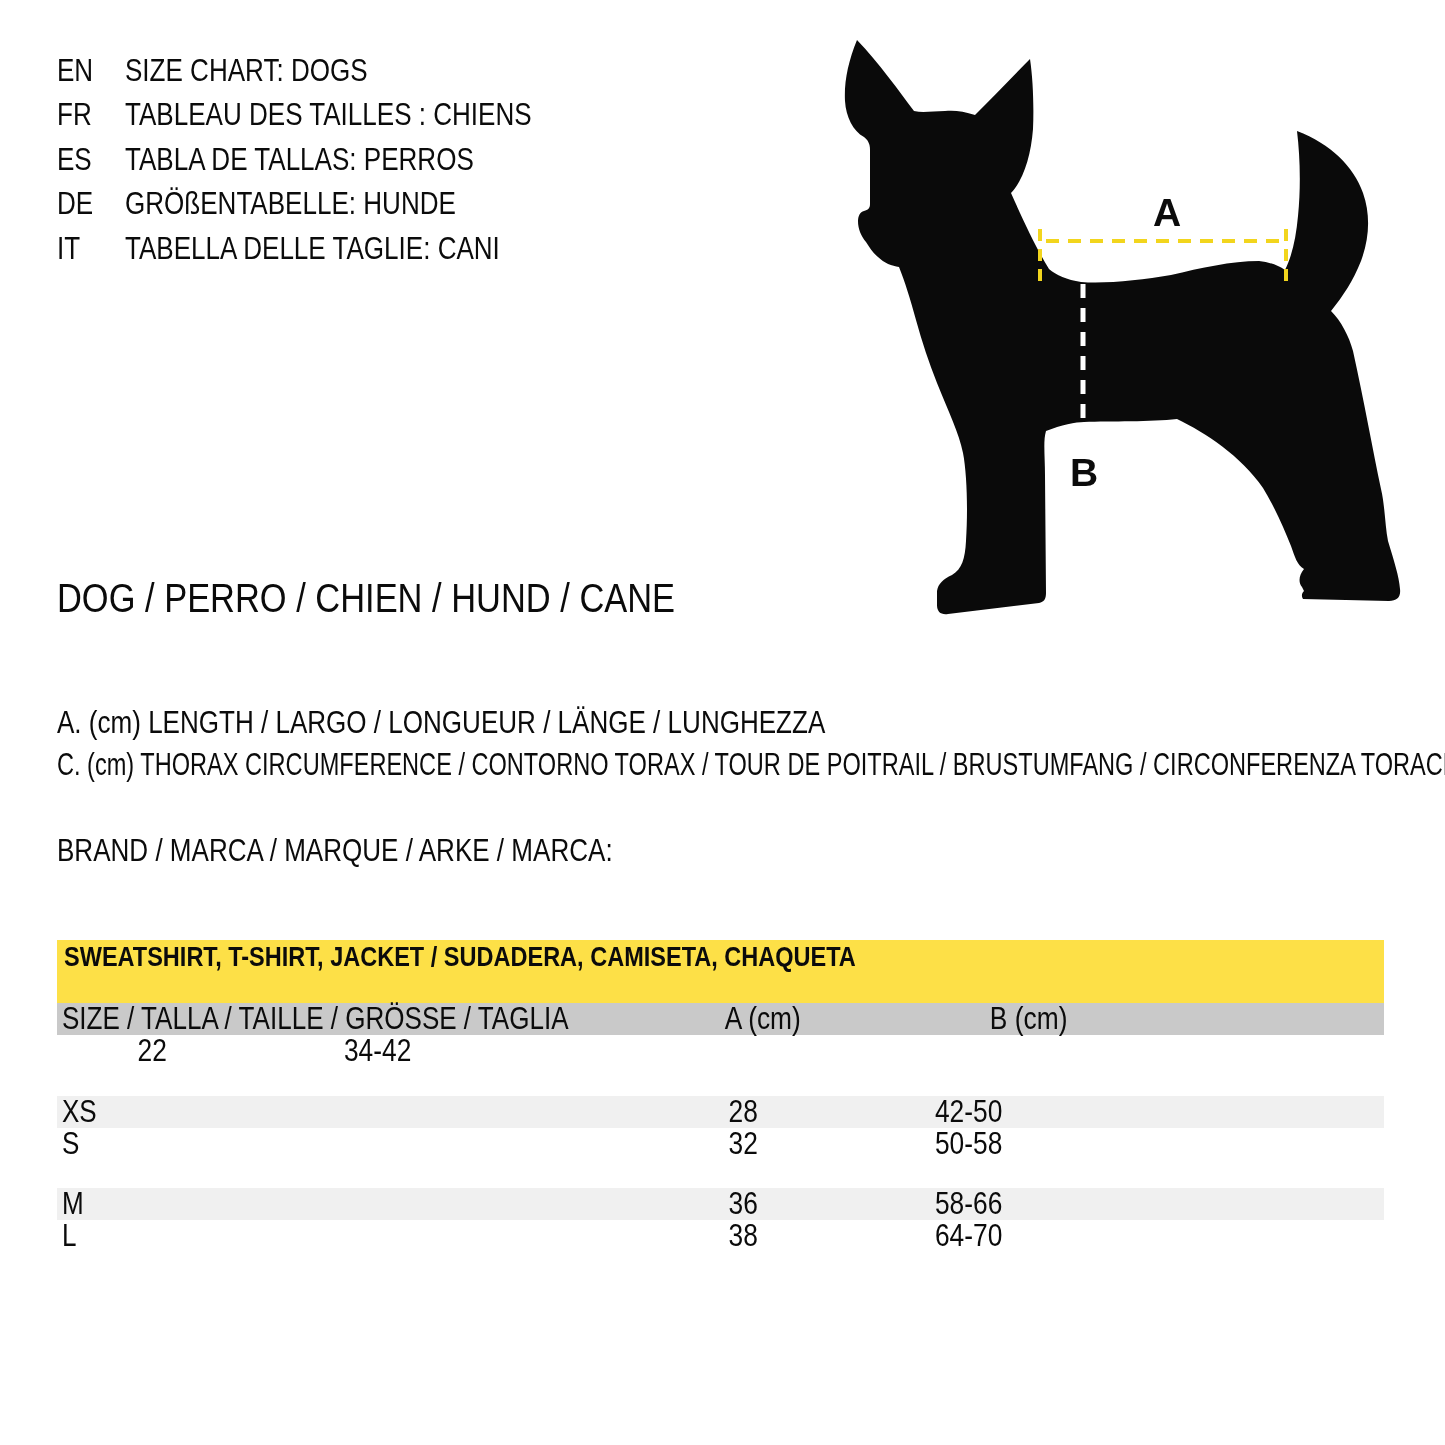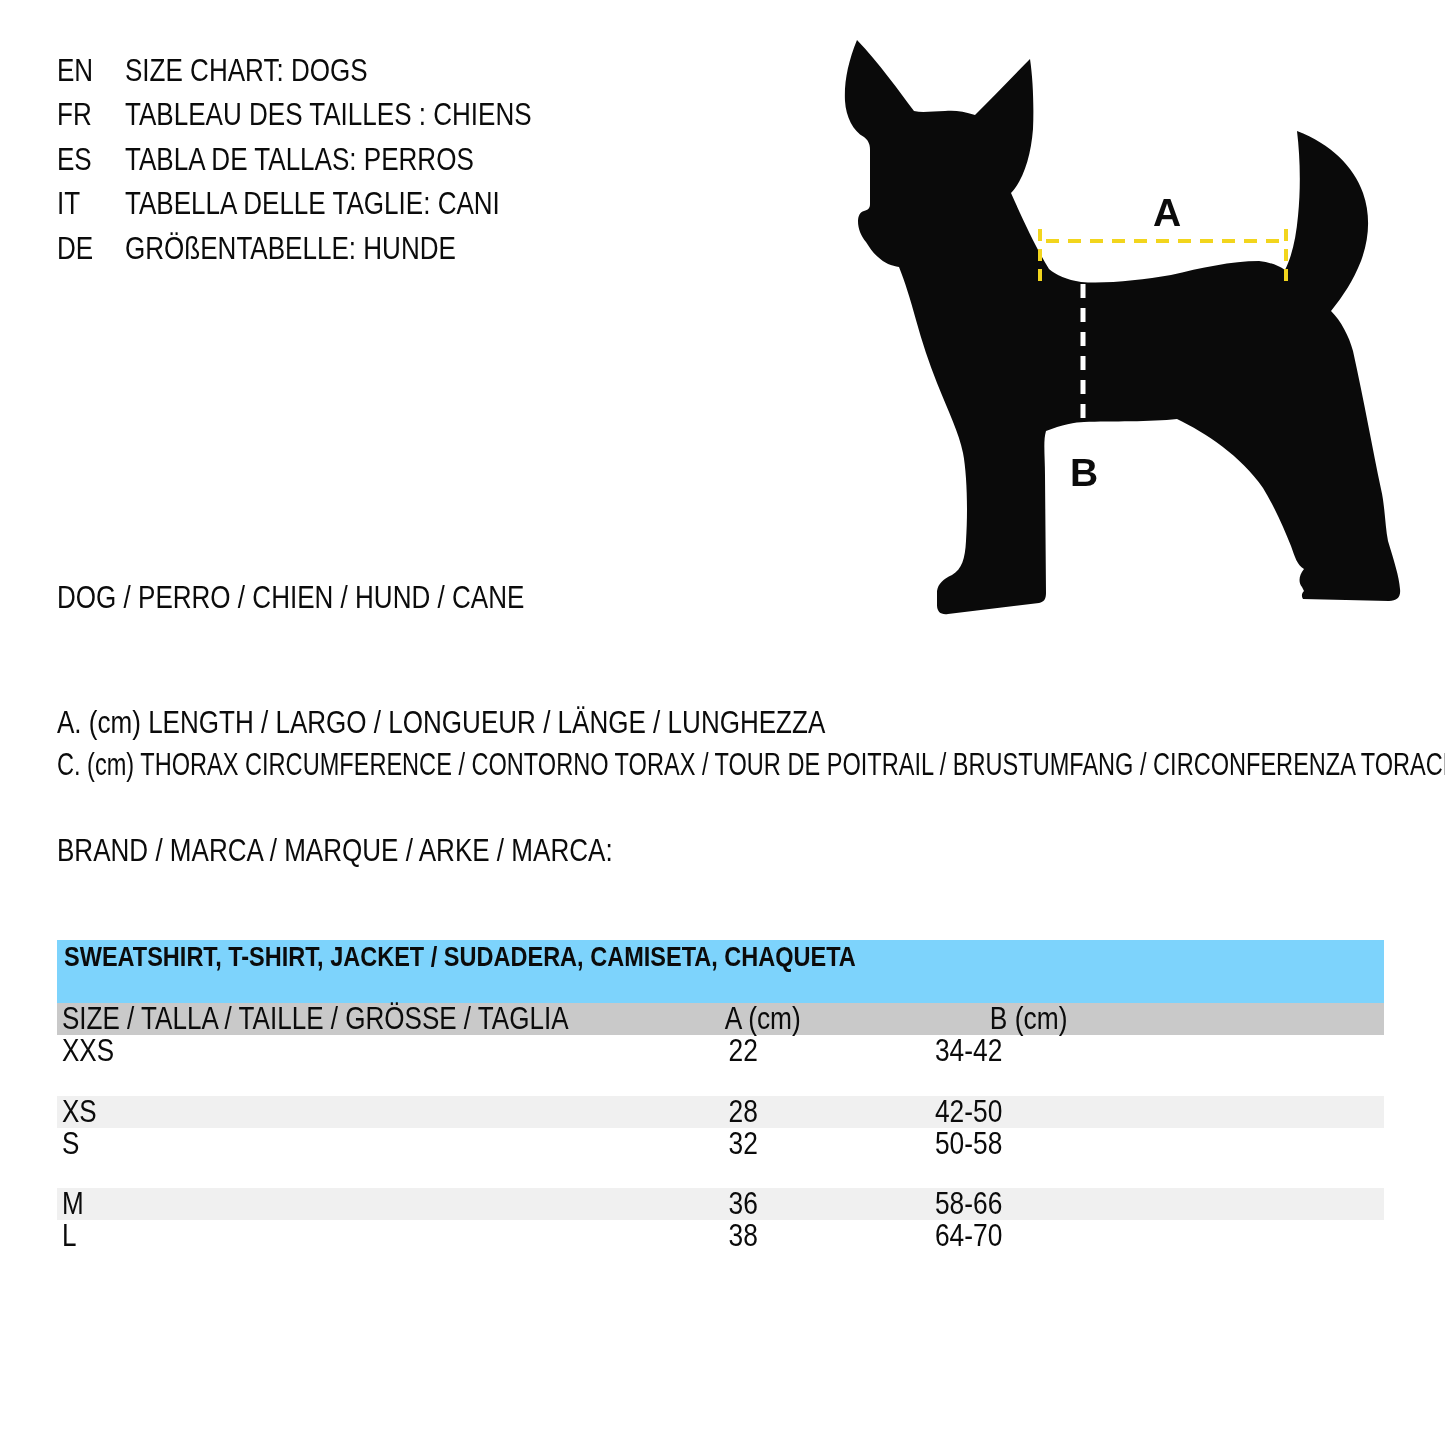--- a/index.html
+++ b/index.html
@@ -14,31 +14,31 @@
 
   
   .titles { position:absolute; left:57px; top:44px; }
   .lang-row { display:flex; height:44.5px; align-items:flex-end; font-size:31px; }
   .lang-code { width:68px; }
 
   
   .dog-svg { position:absolute; left:0; top:0; width:1445px; height:1445px; }
   .dog-svg text { font-family:"Liberation Sans", sans-serif; font-weight:bold; font-size:39px; fill:#0b0b0b; }
 
-  .dog-caption { position:absolute; left:57px; top:576px; height:44px; line-height:44px; font-size:31px; }
+  .dog-caption { position:absolute; left:57px; top:576px; height:44px; line-height:44px; font-size:41px; }
 
   
   .legend { position:absolute; left:57px; top:702px; }
   .legend-line { height:42px; line-height:42px; font-size:31px; }
 
   .brand { position:absolute; left:57px; top:830px; height:42px; line-height:42px; font-size:31px; }
 
   
   .size-table { position:absolute; left:57px; top:940px; width:1327px; }
-  .t-yellow { background:#7dd3fc; height:63px; padding:2px 0 4px 7px; box-sizing:border-box; }
+  .t-yellow { background:#fde047; height:63px; padding:2px 0 4px 7px; box-sizing:border-box; }
   .t-yellow div { height:30px; line-height:30px; font-size:28px; font-weight:bold; }
   .t-row { display:flex; align-items:center; }
   .t-gray { background:#C9C9C9; height:32px; font-size:31px;gap:20px; }
   .t-data { height:31.8px; font-size:31px; }
   .t-alt { background:#F0F0F0;margin-top:29px; }
   .c-size { width:591px; padding-left:5px; box-sizing:border-box; text-align:left; }
   .c-a { width:190px; text-align:center; }
   .c-sp { width:36px; }
   .c-b { width:190px; text-align:center; }
 </style>
@@ -54,26 +54,26 @@
     </div>
     <div class="lang-row">
       <span class="lang-code"><span class="cx">FR</span></span>
       <span><span class="cx">TABLEAU DES TAILLES : CHIENS</span></span>
     </div>
     <div class="lang-row">
       <span class="lang-code"><span class="cx">ES</span></span>
       <span><span class="cx">TABLA DE TALLAS: PERROS</span></span>
     </div>
     <div class="lang-row">
+      <span class="lang-code"><span class="cx">DE</span></span>
+      <span><span class="cx">GRÖßENTABELLE: HUNDE</span></span>
+    </div>
+    <div class="lang-row">
       <span class="lang-code"><span class="cx">IT</span></span>
       <span><span class="cx">TABELLA DELLE TAGLIE: CANI</span></span>
-    </div>
-    <div class="lang-row">
-      <span class="lang-code"><span class="cx">DE</span></span>
-      <span><span class="cx">GRÖßENTABELLE: HUNDE</span></span>
     </div>
   </div>
 
   <svg class="dog-svg" viewBox="0 0 1445 1445" aria-hidden="true">
     <path fill="#0A0A0A" d="
       M 857 40
       C 848 62, 844 82, 845 101
       C 846 117, 853 131, 864 137
       C 868 140, 870 144, 870 150
       L 870 204
@@ -147,21 +147,20 @@
       <div><span class="cx">SWEATSHIRT, T-SHIRT, JACKET / SUDADERA, CAMISETA, CHAQUETA</span></div>
     </div>
     <div class="t-row t-gray">
       <div class="c-size"><span class="cx">SIZE / TALLA / TAILLE / GRÖSSE / TAGLIA</span></div>
       <div class="c-a"><span class="cxc">A (cm)</span></div>
       <div class="c-sp"></div>
       <div class="c-b"><span class="cxc">B (cm)</span></div>
     </div>
 
     <div class="t-row t-data">
-      <div class="c-size"><span class="cx">XXS</span></div>
       <div class="c-a"><span class="cxc">22</span></div>
       <div class="c-sp"></div>
       <div class="c-b"><span class="cxc">34-42</span></div>
     </div>
     <div class="t-row t-data t-alt">
       <div class="c-size"><span class="cx">XS</span></div>
       <div class="c-a"><span class="cxc">28</span></div>
       <div class="c-sp"></div>
       <div class="c-b"><span class="cxc">42-50</span></div>
     </div>

